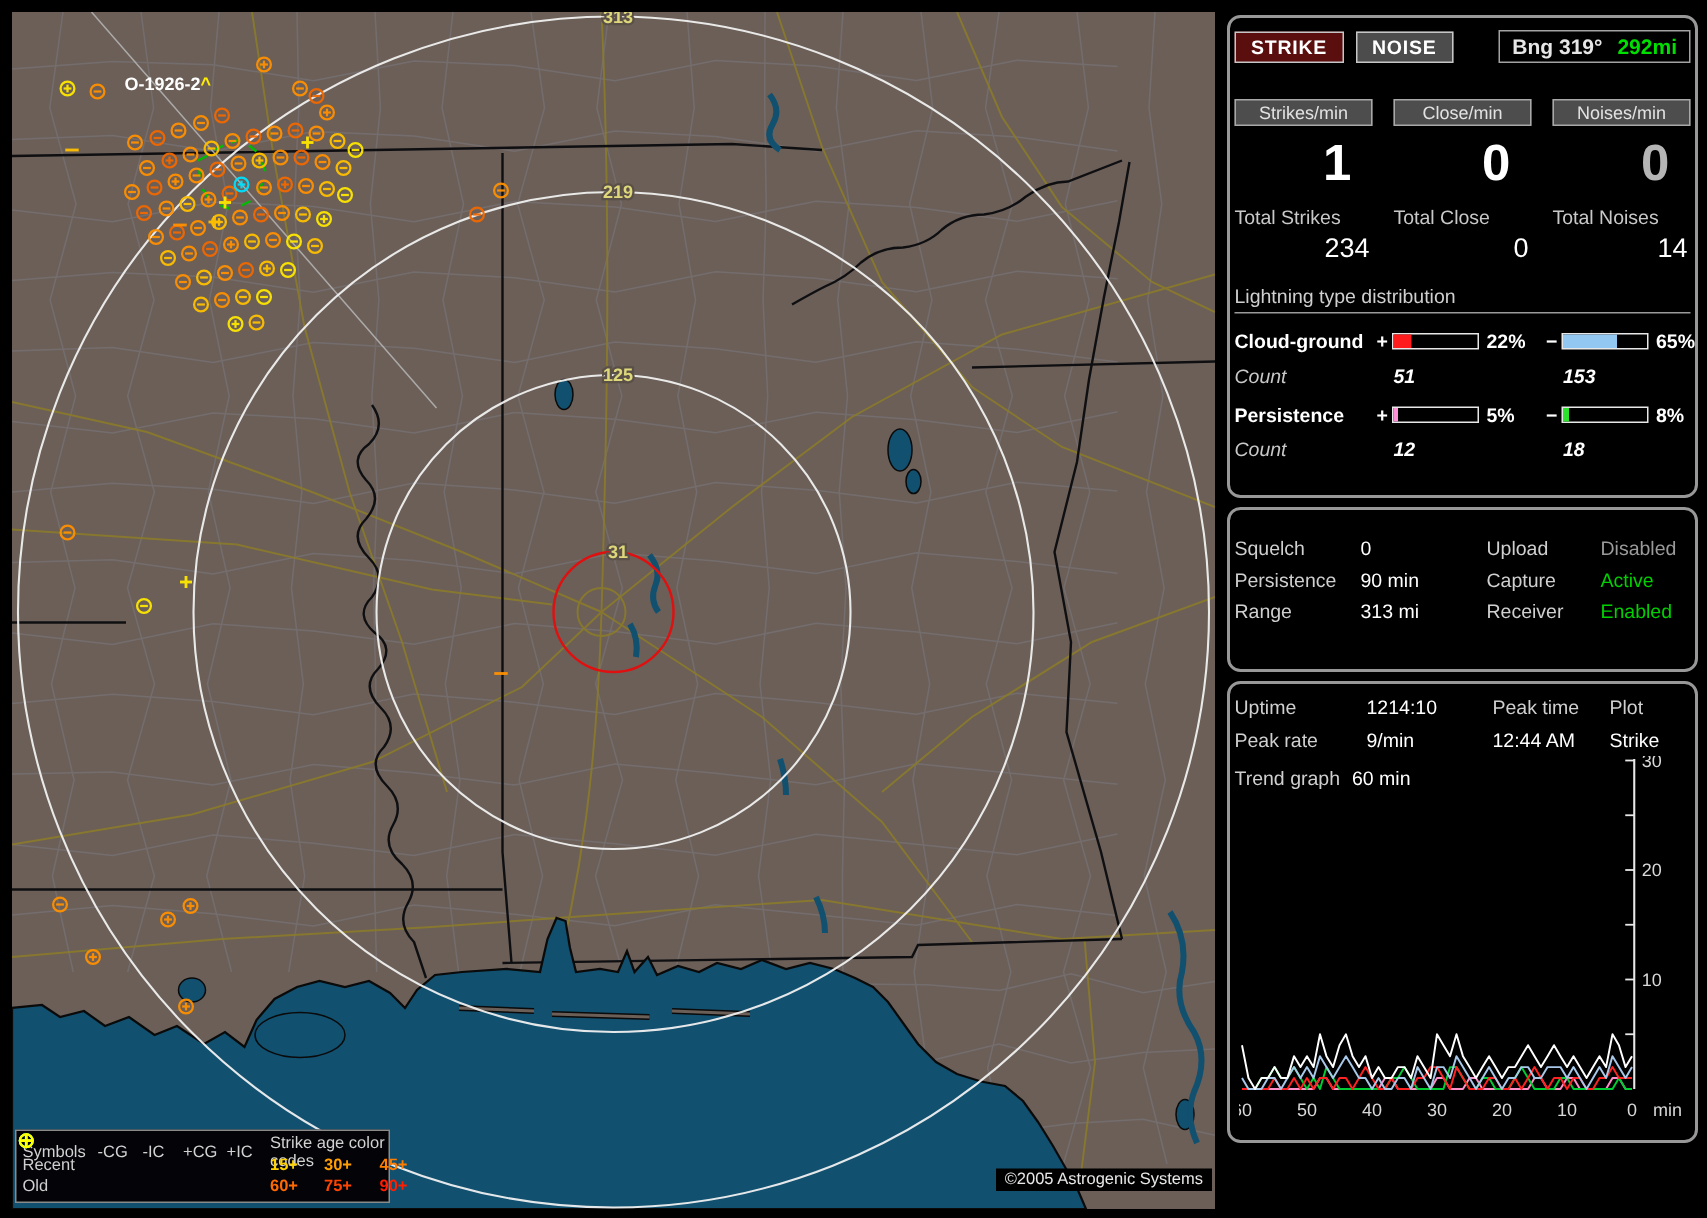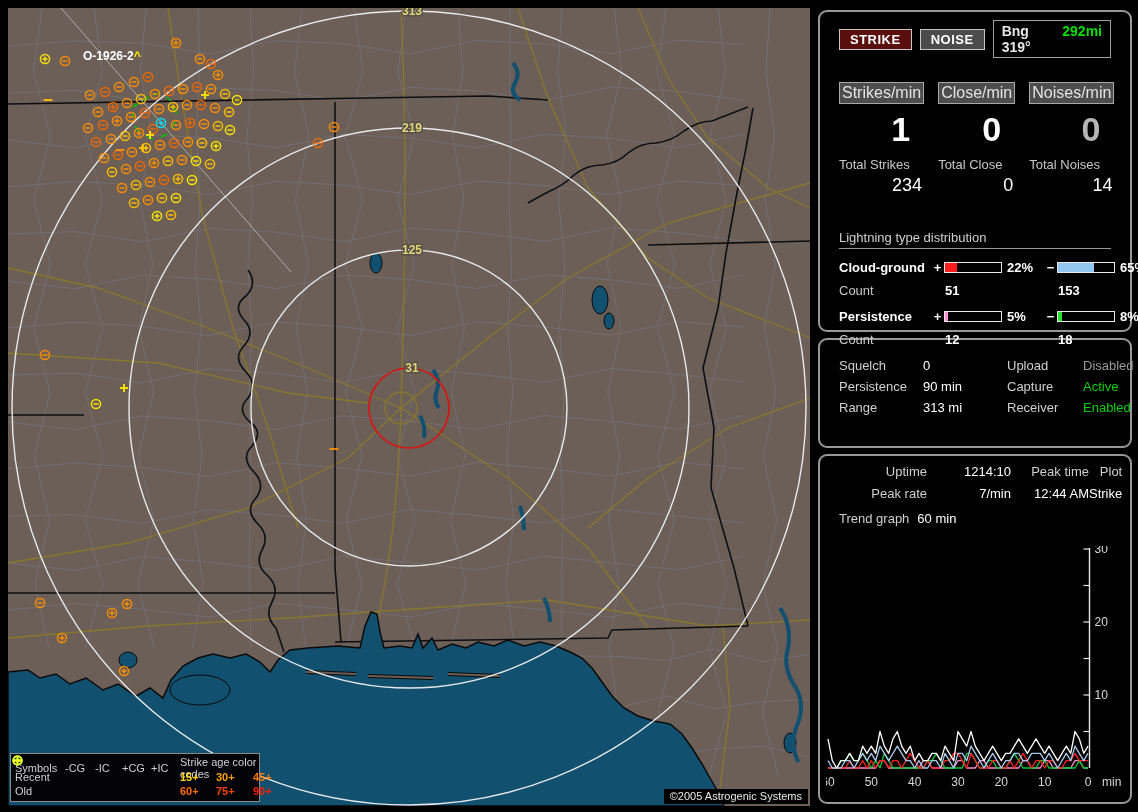--- a/index.html
+++ b/index.html
@@ -14,56 +14,56 @@
 
   .legend { position:absolute; left:2px; bottom:4px; width:250px; background:#030308;
             border:1px solid #8a8a8a; padding:2px 4px 3px 4px; font-size:11px; color:#cfcfcf; }
   .legend .lrow { display:grid; grid-template-columns:50px 30px 27px 29px 29px 36px 37px 32px;
                   align-items:center; height:14px; }
   .legend .hdr { color:#d2d2d2; }
   .legend .agehdr { grid-column:6 / span 3; }
   .legend .sym { display:inline-block; line-height:0; }
   .legend .age { font-weight:bold; }
 
-  .copyright { position:absolute; right:2px; bottom:2px; background:#000; color:#e8e8e8;
+  .copyright { position:absolute; right:2px; bottom:12px; background:#000; color:#e8e8e8;
                font-size:11px; padding:1px 6px 2px 6px; }
 
   
   .panel { position:absolute; left:818px; top:8px; width:314px; height:798px; color:#e6e6e6; font-size:13px; }
-  .pbox { background:#000; border:2px solid #989898; border-radius:9px; padding:8px 19px; }
+  .pbox { background:#000; border:2px solid #989898; border-radius:9px; padding:8px 3px; }
   .box1 { height:322px; margin-top:2px; }
   .box2 { height:110px; margin-top:6px; }
-  .box3 { height:350px; margin-top:6px; position:relative;text-align:right; }
+  .box3 { height:308px; margin-top:6px; position:relative; }
 
   .toolrow { display:flex; align-items:center; gap:8px; }
   .tbtn { font-weight:bold; font-size:13px; color:#fff; border:1px solid #c6c6c6;
           padding:2px 10px; letter-spacing:0.5px; }
   .tbtn.strike { background:#5a0e0e; }
   .tbtn.noise  { background:#4c4c4c; }
   .bngbox { margin-left:auto; display:flex; gap:10px; border:1px solid #a2a2a2; background:#000;
             padding:2px 8px; font-weight:bold; font-size:14px; }
   .bngbox .rng { color:#00e000; }
 
   .stats { display:grid; grid-template-columns:1fr 1fr 1fr; column-gap:14px; margin-top:24px; }
   .stat  { text-align:right; }
   .chip  { display:block; background:#4d4d4d; border:1px solid #a8a8a8; color:#e2e2e2;
-           font-size:16px; text-align:center; padding:1px 2px; }
+           font-size:12px; text-align:center; padding:1px 2px; }
   .bigno { font-size:34px; font-weight:bold; color:#fff; padding:6px 14px 4px 0; }
   .bigno.dim { color:#b5b5b5; }
   .tlabel { color:#c8c8c8; font-size:13px; text-align:left; margin-top:4px; }
   .tval   { color:#fff; font-size:18px; margin-top:3px; padding-right:2px; }
 
-  .dist-title { color:#cfcfcf; border-bottom:1px solid #9a9a9a; padding-bottom:3px; margin-top:34px; }
+  .dist-title { color:#cfcfcf; border-bottom:1px solid #9a9a9a; padding-bottom:3px; margin-top:14px; }
   .drow { display:grid; grid-template-columns:92px 13px 58px 42px 13px 58px 40px;
           align-items:center; margin-top:11px; font-weight:bold; color:#fff; }
   .drow .sign { text-align:center; }
   .dbar { height:11px; border:1px solid #e8e8e8; background:#000; }
   .dbar i { display:block; height:100%; }
   .dpct { padding-left:5px; }
-  .crow { display:grid; grid-template-columns:92px 13px 100px 13px 100px; margin-top:8px; }
+  .crow { display:grid; grid-template-columns:92px 13px 100px 13px 100px; margin-top:8px;font-style:italic; }
   .crow .clab { color:#c8c8c8; }
   .crow .cval { color:#fff; font-weight:bold; padding-left:1px; }
 
   .dtime { color:#00dd00; font-size:19px; font-weight:bold; border-bottom:1px solid #9a9a9a;
            padding-bottom:5px; }
   .sgrid { display:grid; grid-template-columns:84px 84px 76px 1fr; row-gap:6px; margin-top:10px; }
   .sgrid .lab { color:#cfcfcf; }
   .sgrid .val { color:#fff; }
 
   .igrid { display:grid; grid-template-columns:88px 84px 78px 1fr; row-gap:7px; }
@@ -753,21 +753,21 @@
       </div>
     </div>
 
     <div class="pbox box3">
       <div class="igrid">
         <span class="lab">Uptime</span>
         <span class="val">1214:10</span>
         <span class="lab">Peak time</span>
         <span class="lab">Plot</span>
         <span class="lab">Peak rate</span>
-        <span class="val">7/min</span>
+        <span class="val">9/min</span>
         <span class="val">12:44 AM</span>
         <span class="val">Strike</span>
       </div>
       <div class="trow">
         <span class="lab">Trend graph</span>
         <span class="val">60 min</span>
       </div>
       <div class="trendwrap">
         <svg id="trendsvg" width="304" height="252" viewBox="0 0 304 252">
             <line x1="263.5" y1="2" x2="263.5" y2="222" stroke="#e8e8e8" stroke-width="1.4"></line>

